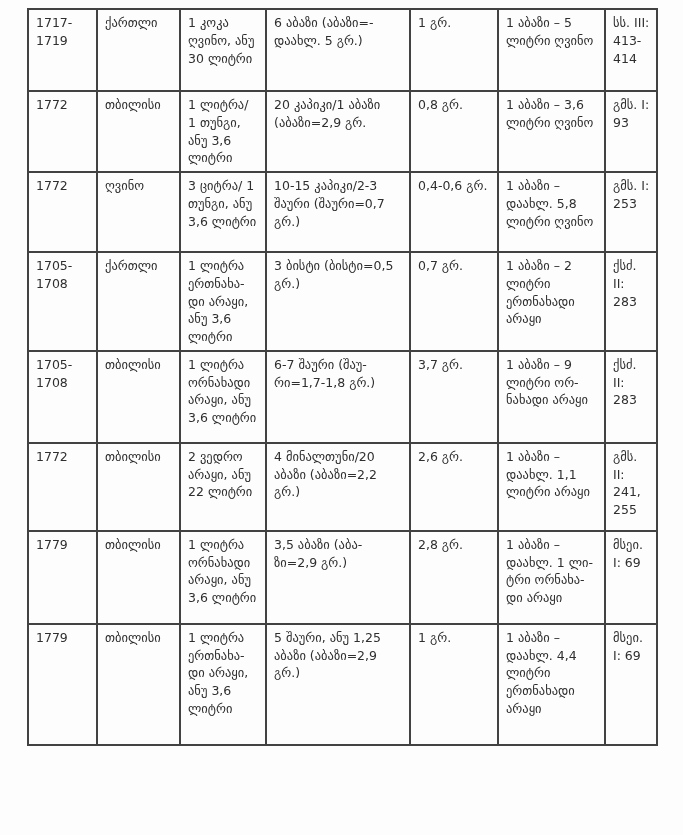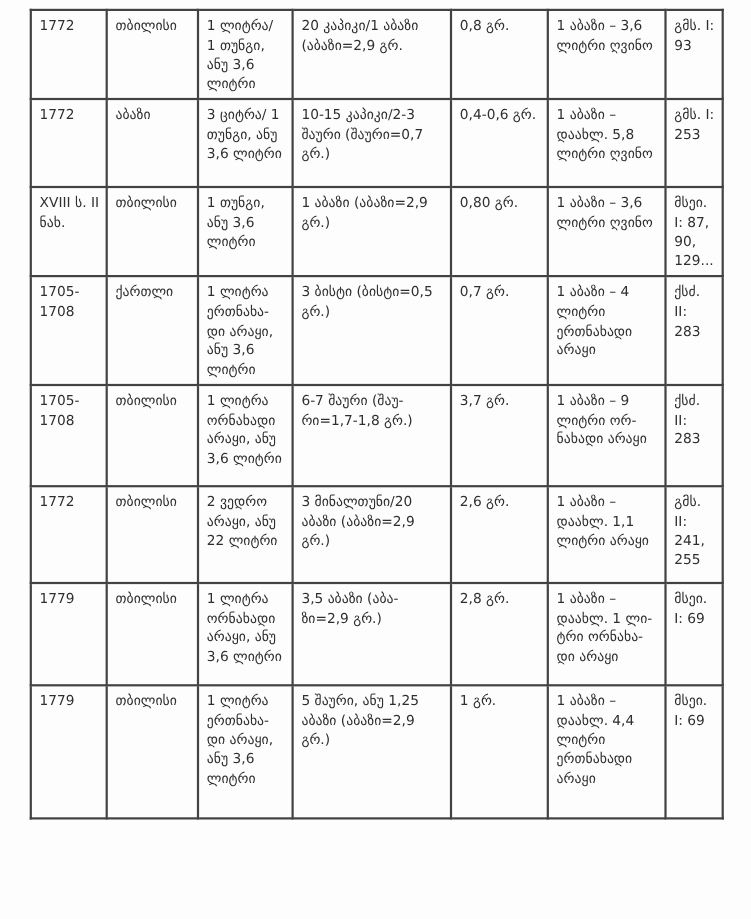--- a/index.html
+++ b/index.html
@@ -41,70 +41,70 @@
     <colgroup>
       <col style="width:69px">
       <col style="width:83px">
       <col style="width:86px">
       <col style="width:144px">
       <col style="width:88px">
       <col style="width:107px">
       <col style="width:52px">
     </colgroup>
     <tbody>
+      <tr style="height:82px">
+        <td>1717- 1719</td>
+        <td>ქართლი</td>
+        <td>1 კოკა ღვინო, ანუ 30 ლიტრი</td>
+        <td>6 აბაზი (აბაზი=- დაახლ. 5 გრ.)</td>
+        <td>1 გრ.</td>
+        <td>1 აბაზი – 5 ლიტრი ღვინო</td>
+        <td>სს. III: 413- 414</td>
+      </tr>
       <tr style="height:77px">
         <td>1772</td>
         <td>თბილისი</td>
         <td>1 ლიტრა/ 1 თუნგი, ანუ 3,6 ლიტრი</td>
         <td>20 კაპიკი/1 აბაზი (აბაზი=2,9 გრ.</td>
         <td>0,8 გრ.</td>
         <td>1 აბაზი – 3,6 ლიტრი ღვინო</td>
         <td>გმს. I: 93</td>
       </tr>
       <tr style="height:80px">
         <td>1772</td>
-        <td>აბაზი</td>
+        <td>ღვინო</td>
         <td>3 ციტრა/ 1 თუნგი, ანუ 3,6 ლიტრი</td>
         <td>10-15 კაპიკი/2-3 შაური (შაური=0,7 გრ.)</td>
         <td>0,4-0,6 გრ.</td>
         <td>1 აბაზი – დაახლ. 5,8 ლიტრი ღვინო</td>
         <td>გმს. I: 253</td>
-      </tr>
-      <tr style="height:78px">
-        <td>XVIII ს. II ნახ.</td>
-        <td>თბილისი</td>
-        <td>1 თუნგი, ანუ 3,6 ლიტრი</td>
-        <td>1 აბაზი (აბაზი=2,9 გრ.)</td>
-        <td>0,80 გრ.</td>
-        <td>1 აბაზი – 3,6 ლიტრი ღვინო</td>
-        <td>მსეი. I: 87, 90, 129...</td>
       </tr>
       <tr style="height:93px">
         <td>1705- 1708</td>
         <td>ქართლი</td>
         <td>1 ლიტრა ერთნახა- დი არაყი, ანუ 3,6 ლიტრი</td>
         <td>3 ბისტი (ბისტი=0,5 გრ.)</td>
         <td>0,7 გრ.</td>
-        <td>1 აბაზი – 4 ლიტრი ერთნახადი არაყი</td>
+        <td>1 აბაზი – 2 ლიტრი ერთნახადი არაყი</td>
         <td>ქსძ. II: 283</td>
       </tr>
       <tr style="height:92px">
         <td>1705- 1708</td>
         <td>თბილისი</td>
         <td>1 ლიტრა ორნახადი არაყი, ანუ 3,6 ლიტრი</td>
         <td>6-7 შაური (შაუ- რი=1,7-1,8 გრ.)</td>
         <td>3,7 გრ.</td>
         <td>1 აბაზი – 9 ლიტრი ორ- ნახადი არაყი</td>
         <td>ქსძ. II: 283</td>
       </tr>
       <tr style="height:88px">
         <td>1772</td>
         <td>თბილისი</td>
         <td>2 ვედრო არაყი, ანუ 22 ლიტრი</td>
-        <td>3 მინალთუნი/20 აბაზი (აბაზი=2,9 გრ.)</td>
+        <td>4 მინალთუნი/20 აბაზი (აბაზი=2,2 გრ.)</td>
         <td>2,6 გრ.</td>
         <td>1 აბაზი – დაახლ. 1,1 ლიტრი არაყი</td>
         <td>გმს. II: 241, 255</td>
       </tr>
       <tr style="height:93px">
         <td>1779</td>
         <td>თბილისი</td>
         <td>1 ლიტრა ორნახადი არაყი, ანუ 3,6 ლიტრი</td>
         <td>3,5 აბაზი (აბა- ზი=2,9 გრ.)</td>
         <td>2,8 გრ.</td>

